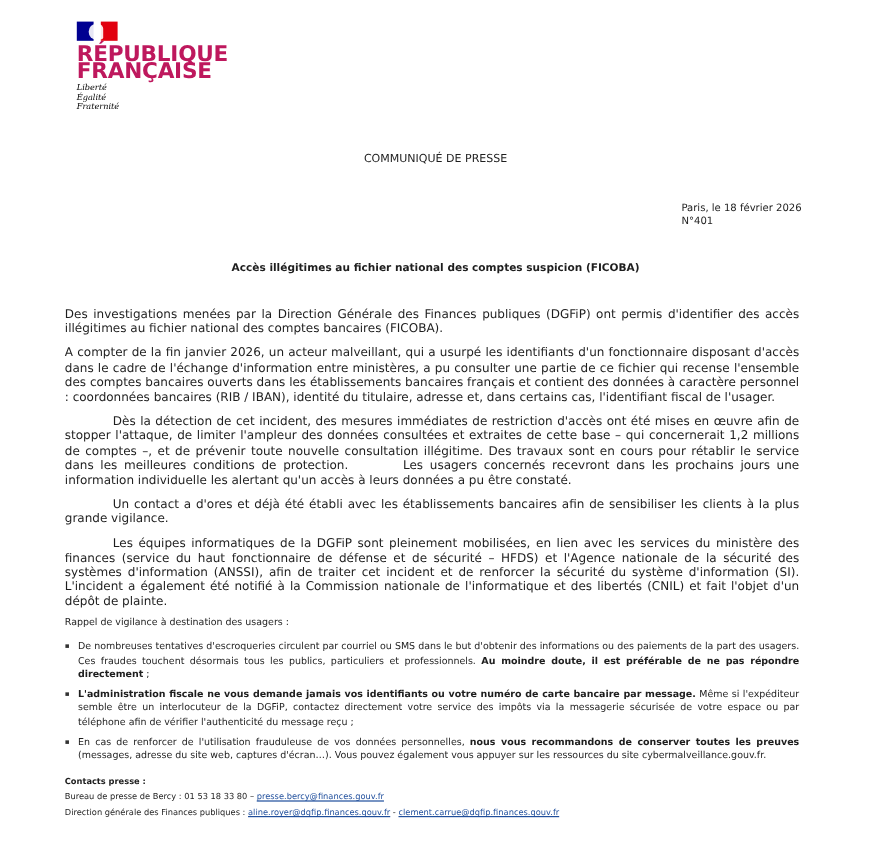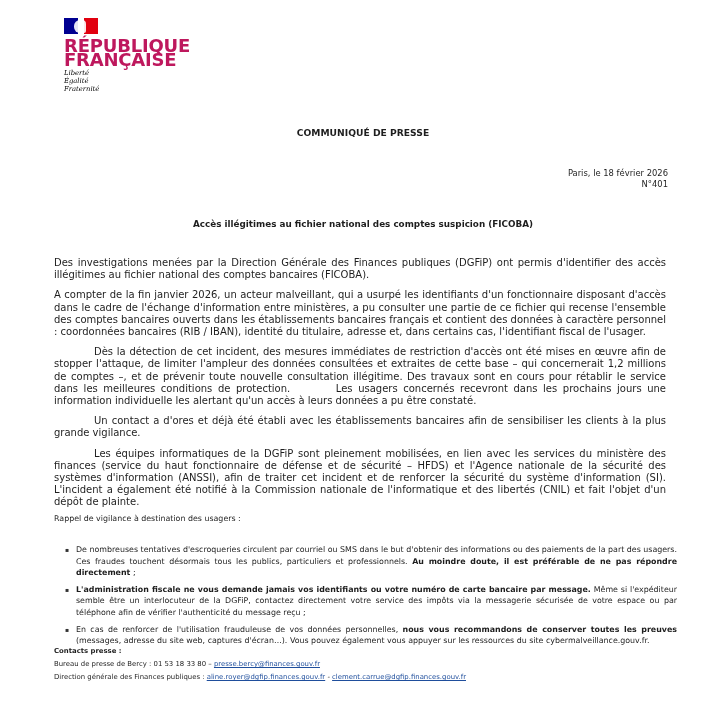--- a/index.html
+++ b/index.html
@@ -13,34 +13,34 @@
     .flag .w { width: 6px; background: #ffffff; }
     .flag .r { width: 14px; background: #e1000f; }
     .marianne { position: absolute; left: 10px; top: 2px; width: 12px; height: 13px;
                 background: #ffffff; border-radius: 6px 4px 2px 6px; opacity: 0.9; }
     .rf-name { font-family: "DejaVu Sans", sans-serif; font-weight: bold; font-size: 18px;
                line-height: 14px; letter-spacing: -0.2px; margin-top: 5px; color: #be185d; }
     .devise { font-family: "DejaVu Serif", serif; font-style: italic; font-size: 6.8px;
               line-height: 8px; margin-top: 2px; color: #000; }
 
     .press-title { position: absolute; left: 0; width: 726px; top: 127px; text-align: center;
-                   font-weight: bold; font-size: 9.2px; color: #1e1e1e; }
-    .dateline { position: absolute; right: 58px; top: 168px; text-align: right;
+                   font-weight: normal; font-size: 9.2px; color: #1e1e1e; }
+    .dateline { position: absolute; right: 58px; top: 168px; text-align: left;
                 font-size: 8.4px; line-height: 11px; }
     .headline { position: absolute; left: 0; width: 726px; top: 219px; text-align: center;
                 font-weight: bold; font-size: 8.8px; }
 
     .body { position: absolute; left: 54px; width: 612px; top: 257px; font-size: 10px;
             line-height: 12.2px; text-align: justify; }
     .body p { margin: 0 0 8px 0; }
     .body b { font-weight: normal; margin-left: 40px; }
 
     .rappel { position: absolute; left: 54px; top: 514px; font-size: 7.9px; }
     .bullets { position: absolute; left: 54px; width: 612px; top: 533px; font-size: 7.9px;
-               line-height: 11.6px; margin: 11px; padding: 0; list-style: none; text-align: justify; }
+               line-height: 11.6px; margin: 0; padding: 0; list-style: none; text-align: justify; }
     .bullets li { position: relative; padding-left: 11px; margin-bottom: 5px; }
     .bullets li::before { content: "\25AA"; position: absolute; left: 0; top: 0; font-size: 6px; color: #333; }
 
     .contacts { position: absolute; left: 54px; top: 645px; font-size: 6.9px; line-height: 13px; }
     .contacts .ct-title { font-weight: bold; }
     .contacts a { color: #1f4e9c; text-decoration: underline; }
   </style>
 </head>
 <body>
 

